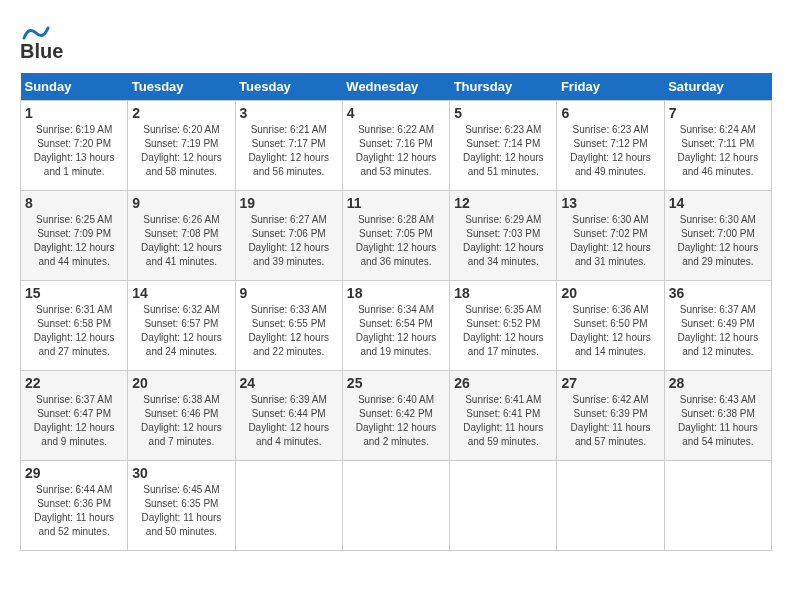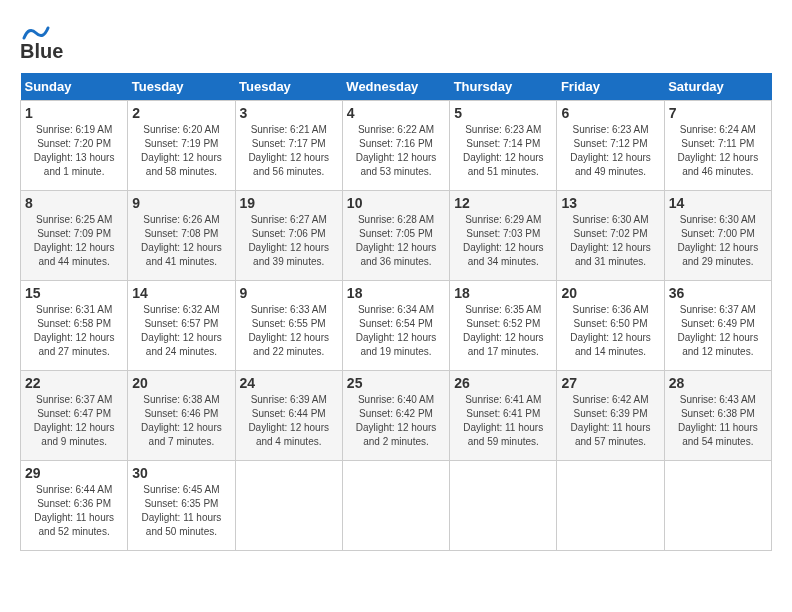--- a/index.html
+++ b/index.html
@@ -148,21 +148,21 @@
         </td>
         <td>
           <span class="day-num">9</span>
           <div class="day-info">Sunrise: 6:26 AM<br>Sunset: 7:08 PM<br>Daylight: 12 hours<br>and 41 minutes.</div>
         </td>
         <td>
           <span class="day-num">19</span>
           <div class="day-info">Sunrise: 6:27 AM<br>Sunset: 7:06 PM<br>Daylight: 12 hours<br>and 39 minutes.</div>
         </td>
         <td>
-          <span class="day-num">10</span>
+          <span class="day-num">11</span>
           <div class="day-info">Sunrise: 6:28 AM<br>Sunset: 7:05 PM<br>Daylight: 12 hours<br>and 36 minutes.</div>
         </td>
         <td>
           <span class="day-num">12</span>
           <div class="day-info">Sunrise: 6:29 AM<br>Sunset: 7:03 PM<br>Daylight: 12 hours<br>and 34 minutes.</div>
         </td>
         <td>
           <span class="day-num">13</span>
           <div class="day-info">Sunrise: 6:30 AM<br>Sunset: 7:02 PM<br>Daylight: 12 hours<br>and 31 minutes.</div>
         </td>

